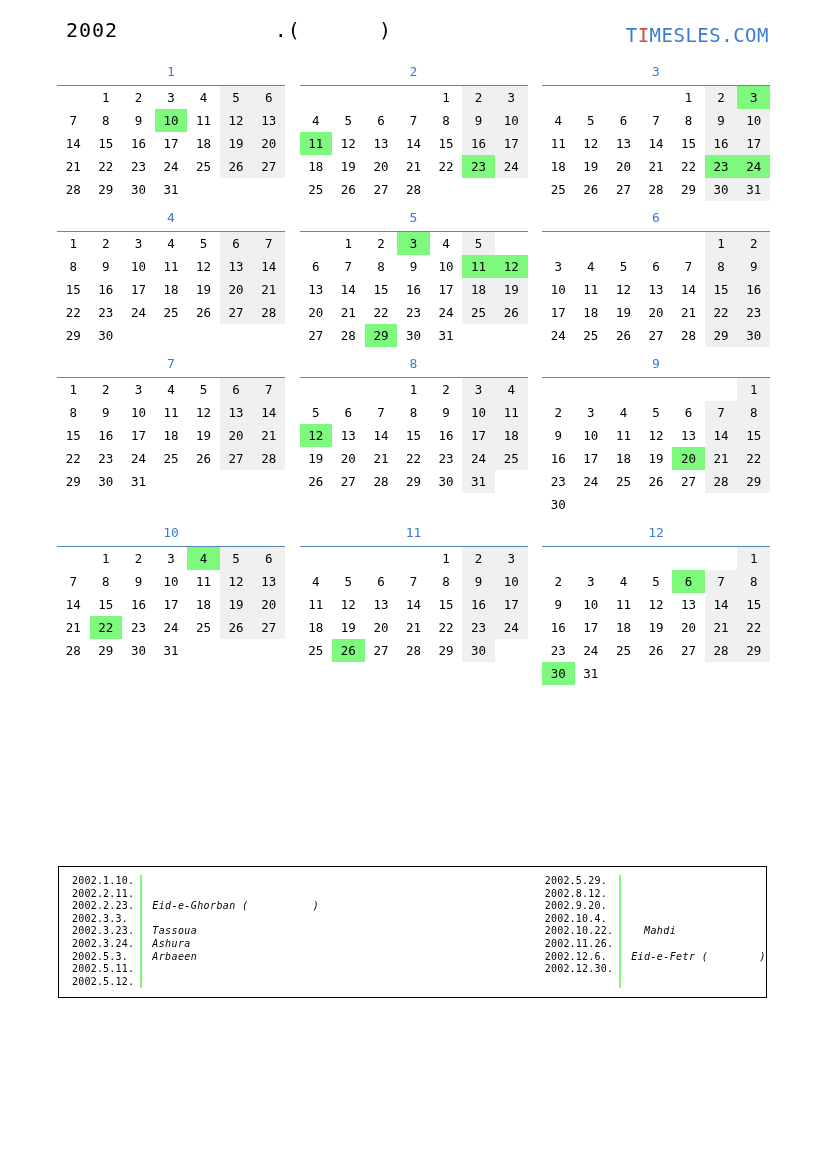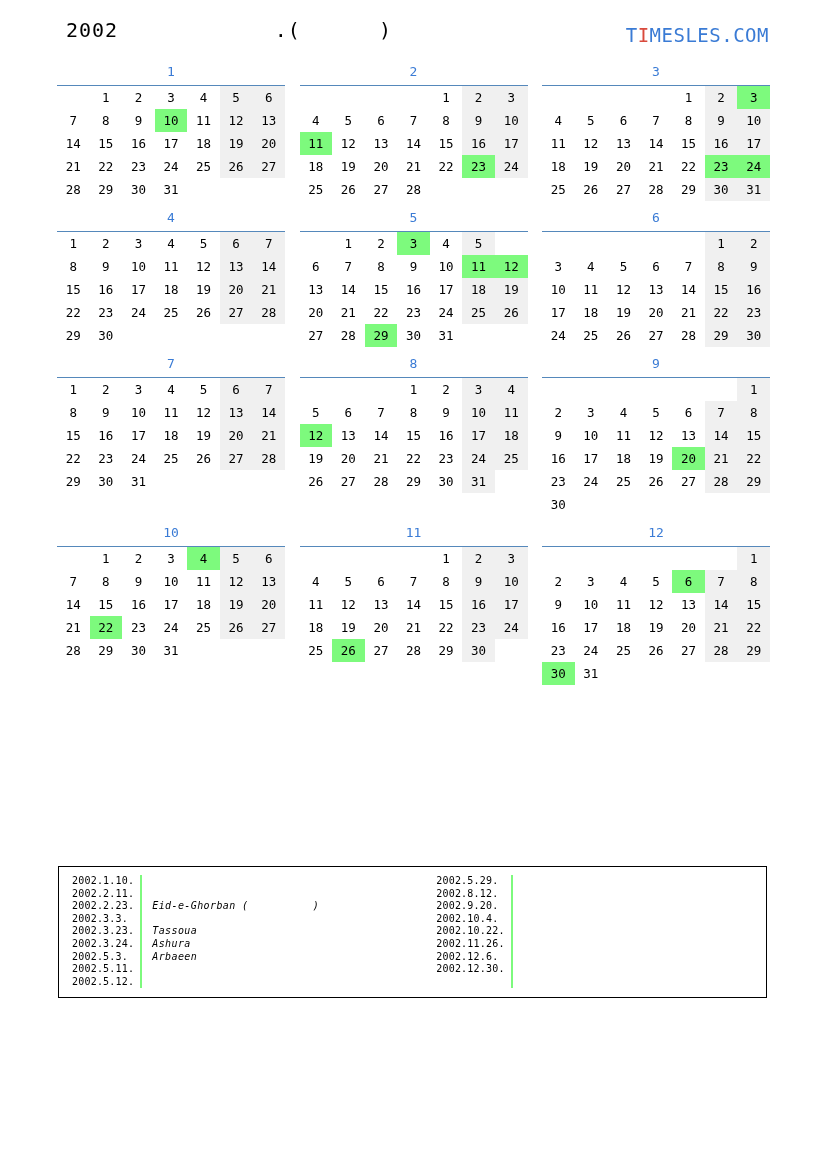--- a/index.html
+++ b/index.html
@@ -104,21 +104,21 @@
     font-size: 10px;
     line-height: 12.6px;
     gap: 37px;
   }
   .legend-col {
     width: 50%;
     display: flex;
     box-sizing: border-box;
   }
   .legend-col.left { padding-left: 13px; }
-  .legend-col.right { padding-left: 5px; }
+  .legend-col.right { padding-left: 5px; justify-content: flex-end; }
   .legend-dates {
     white-space: pre;
     font-size: 10px;
     letter-spacing: 0.2px;
   }
   .legend-bar {
     width: 2px;
     background: #7dfa7d;
     margin: 0 10px 0 6px;
     flex: 0 0 2px;
@@ -819,17 +819,25 @@
       <div class="legend-col right">
         <div class="legend-dates" style="white-space: pre;">2002.5.29.
 2002.8.12.
 2002.9.20.
 2002.10.4.
 2002.10.22.
 2002.11.26.
 2002.12.6.
 2002.12.30.</div>
         <div class="legend-bar"></div>
+        <div class="legend-names" style="white-space: pre;">
+
+
+
+  Mahdi
+
+Eid-e-Fetr (        )
+</div>
       </div>
     </div>
   </div>
 
 </div>
 
 </body></html>

